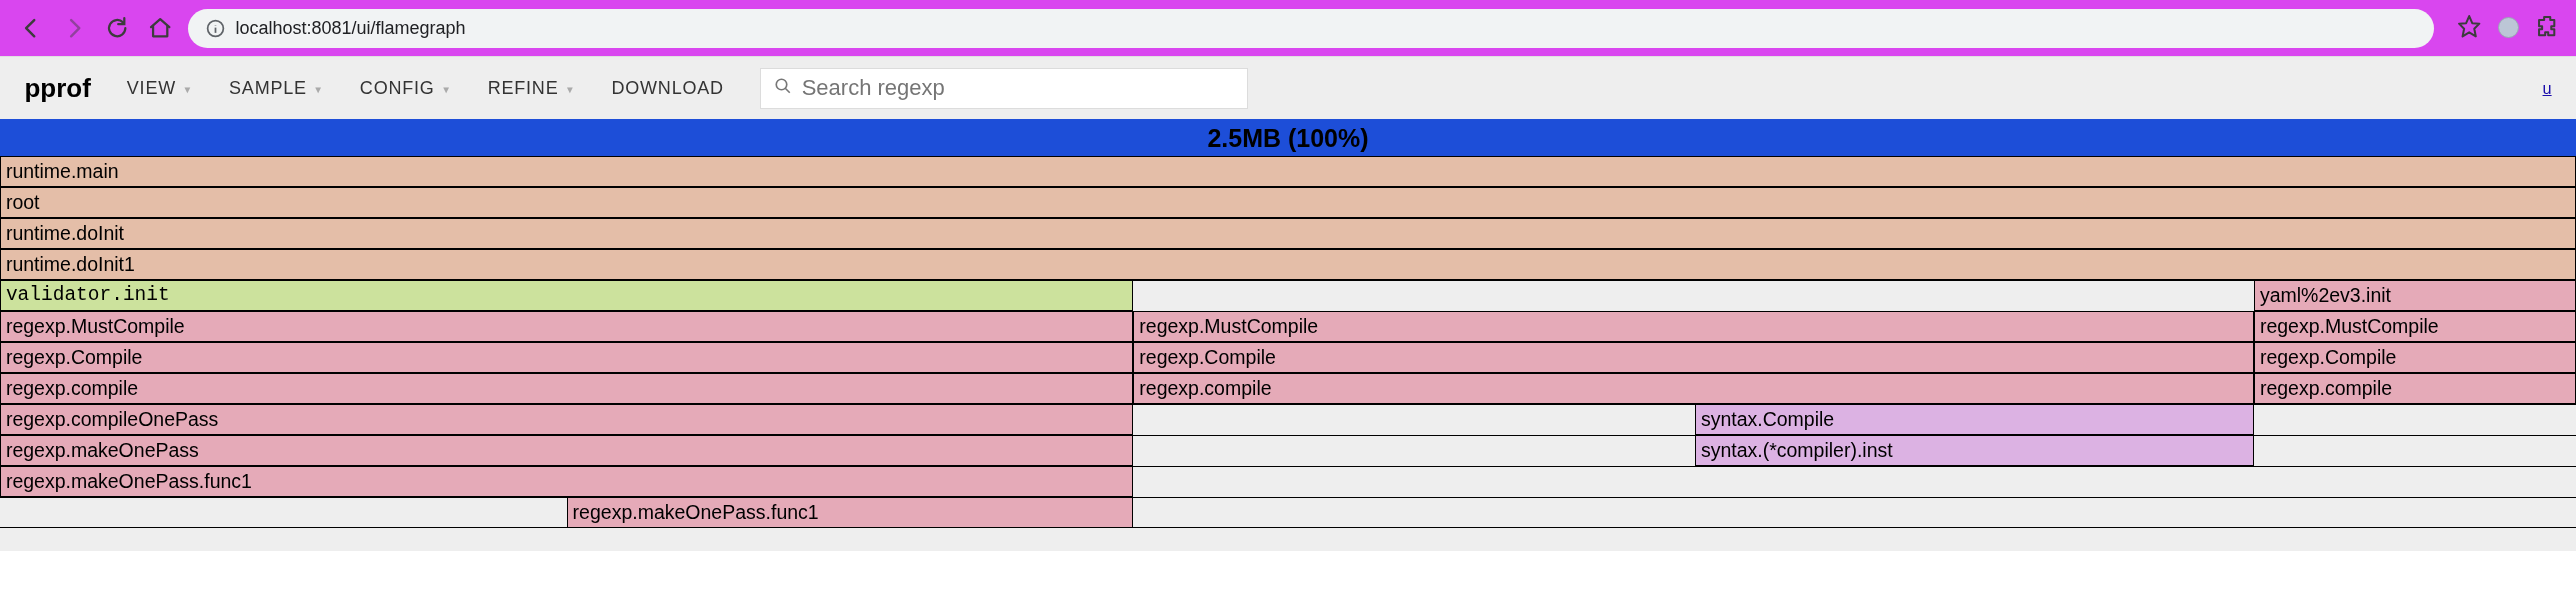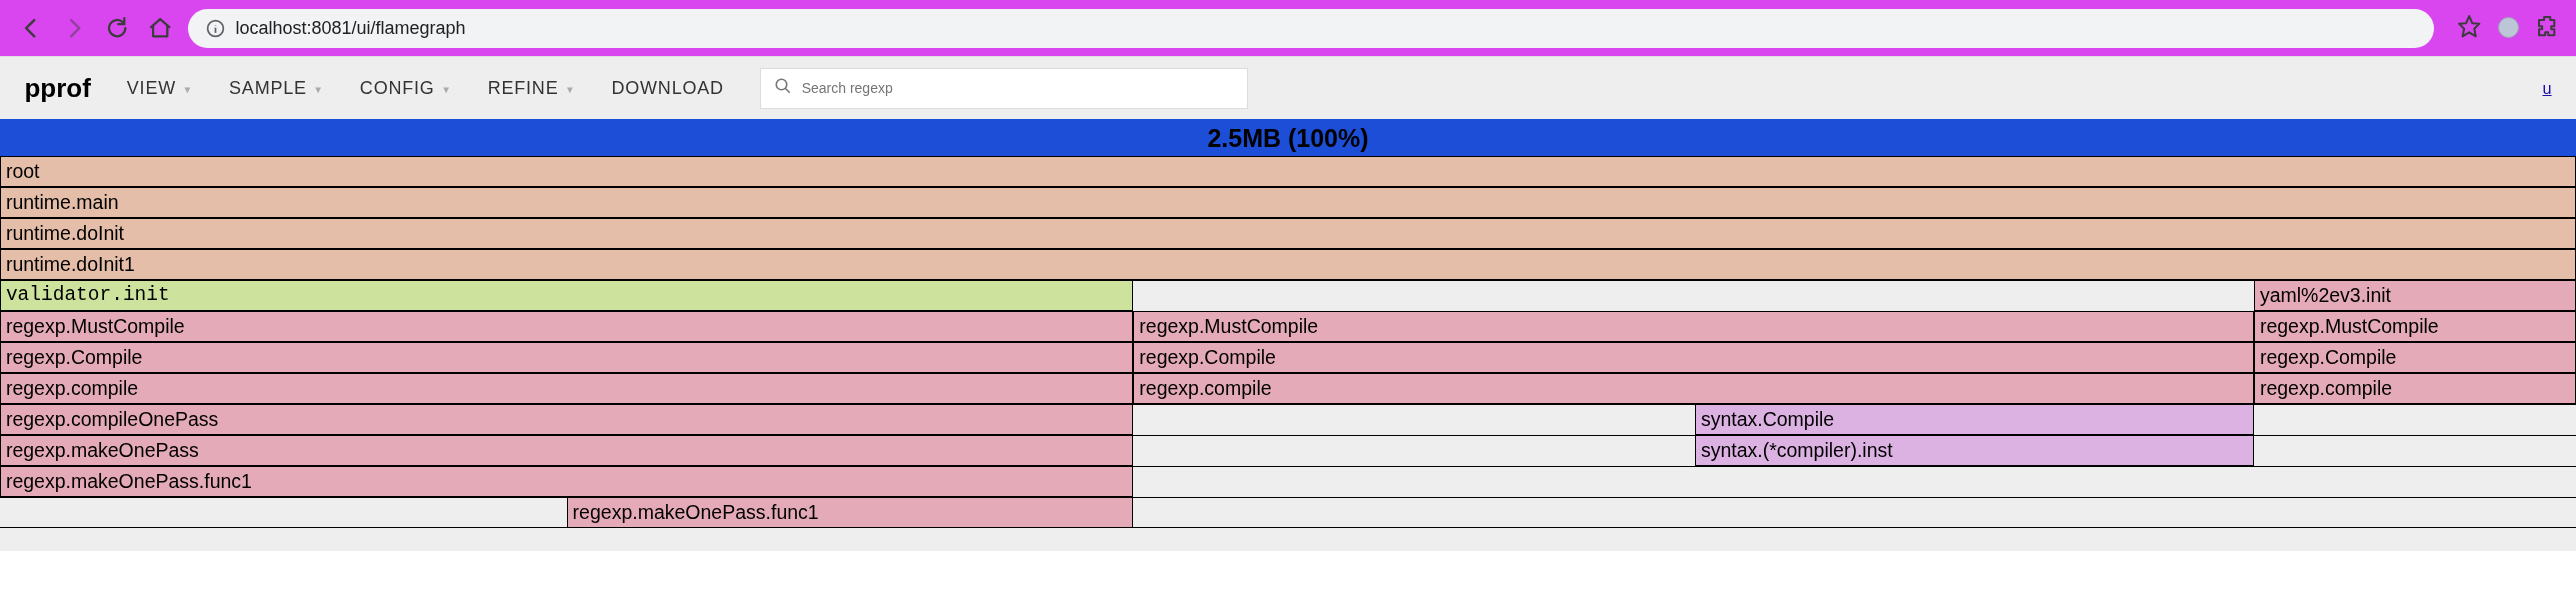--- a/index.html
+++ b/index.html
@@ -59,21 +59,21 @@
     .search-box {
       display: flex; align-items: center;
       background: #fff;
       height: 41px; width: 488px;
       border: 0.8px solid #dcdcdc;
       padding: 0 13px;
       gap: 9.8px;
       font-size: 18px;
     }
     .search-box input {
-      border: none; outline: none; font-size: 14px; flex: 1;
+      border: none; outline: none; font-size: 22px; flex: 1;
     }
     .right-link { margin-left: auto; color: #1a0dab; text-decoration: underline; font-size:16.3px; }
 
     
     .summary {
       text-align: center;
       font-weight: 700;
       font-size: 25px;
       padding: 4.9px 0 3.3px;
       background: #1d4ed8;
@@ -190,24 +190,24 @@
     </span>
     <input type="text" placeholder="Search regexp" style="">
   </div>
   <a class="right-link">u</a>
 </div>
 
 <div class="summary">2.5MB (100%)</div>
 
 <div class="flame" id="flame">
     <div class="flame-row">
+      <div class="cell c-tan" style="left: 0%; width: 100%;">runtime.main</div>
+    </div>
+    <div class="flame-row">
       <div class="cell c-tan" style="left: 0%; width: 100%;">root</div>
-    </div>
-    <div class="flame-row">
-      <div class="cell c-tan" style="left: 0%; width: 100%;">runtime.main</div>
     </div>
     <div class="flame-row">
       <div class="cell c-tan" style="left: 0%; width: 100%;">runtime.doInit</div>
     </div>
     <div class="flame-row">
       <div class="cell c-tan" style="left: 0%; width: 100%;">runtime.doInit1</div>
     </div>
     <div class="flame-row">
       <div class="cell c-green" style="left: 0%; width: 44%; font-family: Liberation Mono, monospace;">validator.init</div>
       <div class="cell c-pink" style="left: 87.5%; width: 12.5%;">yaml%2ev3.init</div>

